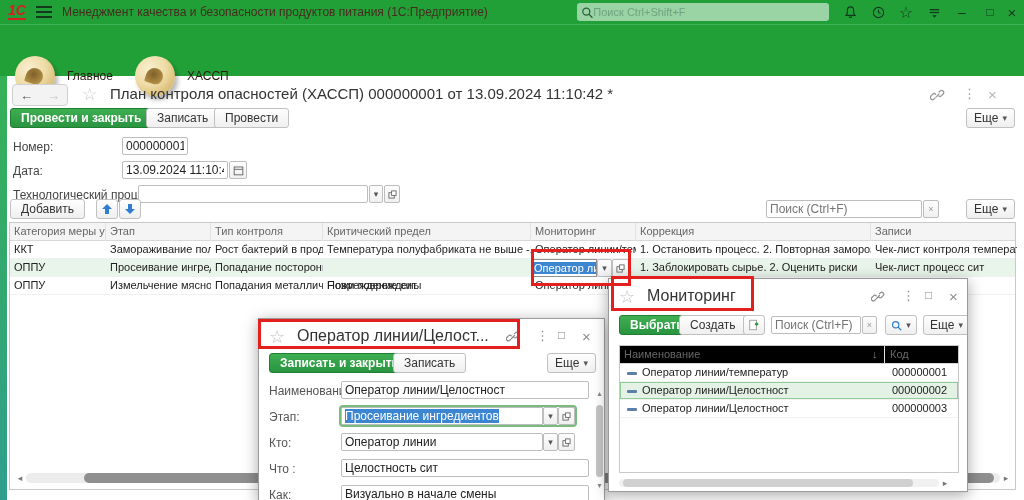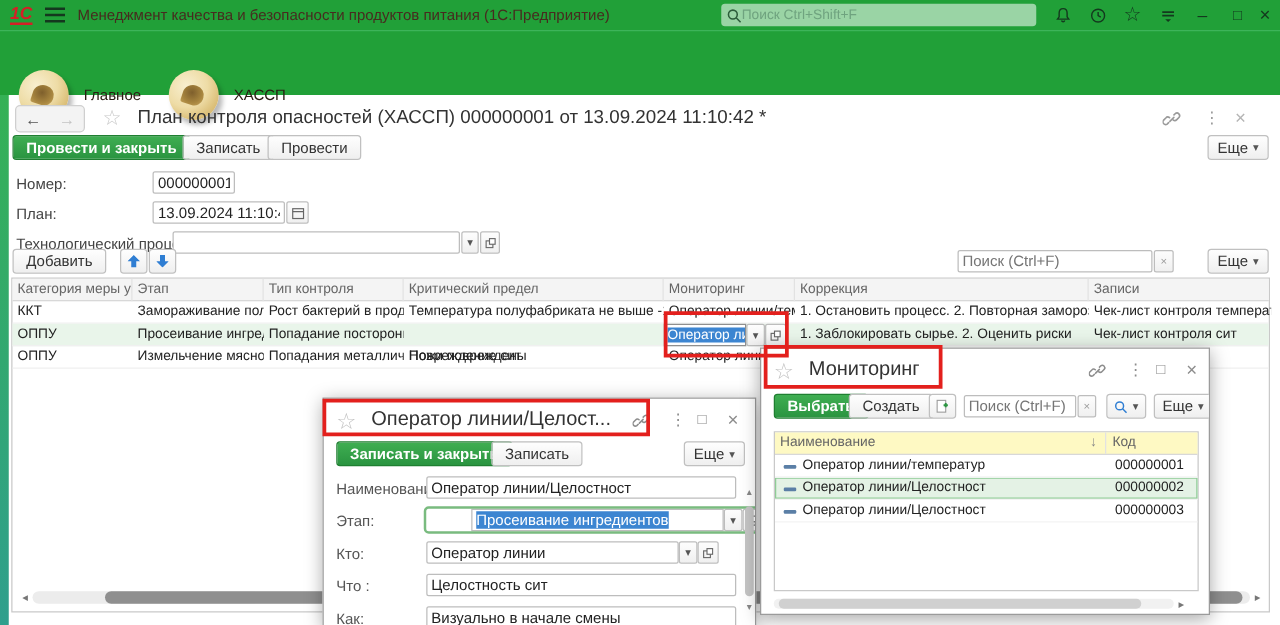--- a/index.html
+++ b/index.html
@@ -68,21 +68,21 @@
   .focusring { outline:2px solid #79bb7f; outline-offset:0; border-radius:2px; }
   .seltext { height:18px; border:1px solid #bdbdbd; background:#fff; font-size:12px; line-height:16px; padding:0 3px; overflow:hidden; white-space:nowrap; }
   .seltext span { background:#3c85d1; color:#fff; }
 
   .vscroll { position:absolute; width:9px; }
   .vs-thumb { position:absolute; left:1px; width:7px; background:#c4c4c4; border-radius:4px; }
   .vs-arr { position:absolute; left:0; width:9px; text-align:center; font-size:8px; color:#888; }
 
   
   .slist { position:absolute; border:1px solid #c9c9c9; background:#fff; }
-  .sl-head { position:absolute; left:0; top:0; width:100%; height:18px; background:#fef9c3; border-bottom:1px solid #d8d8d8; font-size:11px; color:#666; }
+  .sl-head { position:absolute; left:0; top:0; width:100%; height:18px; background:#000000; border-bottom:1px solid #d8d8d8; font-size:11px; color:#666; }
   .sl-row { position:absolute; left:0; width:100%; height:18px; font-size:11px; color:#222; border-bottom:1px solid #f3f3f3; }
   .sl-row.sel { background:#e4f2e5; box-shadow:inset 0 0 0 1px #8fcc96; }
   .dash-ico { position:absolute; left:7px; top:8px; width:10px; height:3px; background:#5b7fa6; border-radius:1px; }
   .sl-name { position:absolute; left:22px; top:0; line-height:17px; white-space:nowrap; overflow:hidden; width:238px; }
   .sl-code { position:absolute; left:272px; top:0; line-height:17px; white-space:nowrap; }
   .sl-divider { position:absolute; top:0; width:1px; height:100%; background:#e2e2e2; }
 
   .redbox { position:absolute; border:3px solid #e3201d; z-index:60; pointer-events:none; }
 
   svg { display:block; }
@@ -167,21 +167,21 @@
   <span class="btn abs" style="left:146px; top:108px;">Записать</span>
   <span class="btn abs" style="left:214px; top:108px;">Провести</span>
   <span class="btn abs" style="left:966px; top:108px; padding:0 7px;">
       <span>Еще</span>
       <span class="arrow-glyph">▾</span>
     </span>
 
   <span class="fld-label" style="left:13px; top:140px;">Номер:</span>
   <input class="ipt abs" style="left: 122px; top: 137px; width: 66px;" readonly="" value="000000001">
 
-  <span class="fld-label" style="left:13px; top:164px;">План:</span>
+  <span class="fld-label" style="left:13px; top:164px;">Дата:</span>
   <input class="ipt abs" style="left: 122px; top: 161px; width: 106px;" readonly="" value="13.09.2024 11:10:42">
   <span class="sqbtn abs" style="left:229px; top:161px; width:18px;">
     <svg width="11" height="11" viewBox="0 0 14 14">
         <rect x="1.5" y="2.5" width="11" height="10" fill="none" stroke="#666" stroke-width="1.2"></rect>
         <line x1="1.5" y1="5.5" x2="12.5" y2="5.5" stroke="#666" stroke-width="1.2"></line>
       </svg>
   </span>
 
   <span class="fld-label" style="left:13px; top:188px;">Технологический процесс:</span>
   <input class="ipt abs" style="left: 138px; top: 185px; width: 230px;" readonly="" value="">
@@ -231,21 +231,21 @@
       <span class="mt-cell" style="left:626px; width:235px;">1. Остановить процесс.  2. Повторная заморозка.</span>
       <span class="mt-cell" style="left:861px; width:146px;">Чек-лист контроля температур</span>
     </div>
 
     <div class="mt-row sel" style="top:36px;">
       <span class="mt-cell" style="left:0; width:96px;">ОППУ</span>
       <span class="mt-cell" style="left:96px; width:105px;">Просеивание ингреди...</span>
       <span class="mt-cell" style="left:201px; width:112px;">Попадание посторонн...</span>
       <span class="mt-cell" style="left:313px; width:208px;margin-top:18px;">Повреждение сит</span>
       <span class="mt-cell" style="left:626px; width:235px;">1. Заблокировать сырье. 2. Оценить риски</span>
-      <span class="mt-cell" style="left:861px; width:146px;">Чек-лист контроля сит</span>
+      <span class="mt-cell" style="left:861px; width:146px;">Чек-лист процесс сит</span>
 
       <span class="cell-editor" style="left:521px; top:0;">
         <span class="ed-text"><span class="ed-sel">Оператор линии</span></span>
         <span class="sqbtn" style="width:15px;">▾</span>
         <span class="sqbtn" style="width:17px;">
           <svg width="9" height="9" viewBox="0 0 10 10">
               <rect x="1" y="3" width="6" height="6" fill="none" stroke="#666"></rect>
               <rect x="4" y="1" width="5" height="5" fill="#fff" stroke="#666"></rect>
             </svg>
         </span>
@@ -289,21 +289,21 @@
     <span class="btn abs" style="left:134px; top:34px;">Записать</span>
     <span class="btn abs" style="left:288px; top:34px; padding:0 7px;">
         <span>Еще</span>
         <span class="arrow-glyph">▾</span>
       </span>
 
     <span class="dlg-label" style="left:10px; top:65px;">Наименование:</span>
     <input class="ipt abs" style="left: 82px; top: 62px; width: 248px;" readonly="" value="Оператор линии/Целостност">
 
     <span class="dlg-label" style="left:10px; top:91px;">Этап:</span>
-    <span class="refgroup focusring" style="left:82px; top:88px;padding-left:36px;">
+    <span class="refgroup focusring" style="left:82px; top:88px;">
       <span class="seltext" style="width:202px;"><span>Просеивание ингредиентов</span></span>
       <span class="sqbtn" style="width:15px;">▾</span>
       <span class="sqbtn" style="width:17px;">
         <svg width="9" height="9" viewBox="0 0 10 10">
             <rect x="1" y="3" width="6" height="6" fill="none" stroke="#666"></rect>
             <rect x="4" y="1" width="5" height="5" fill="#fff" stroke="#666"></rect>
           </svg>
       </span>
     </span>
 

